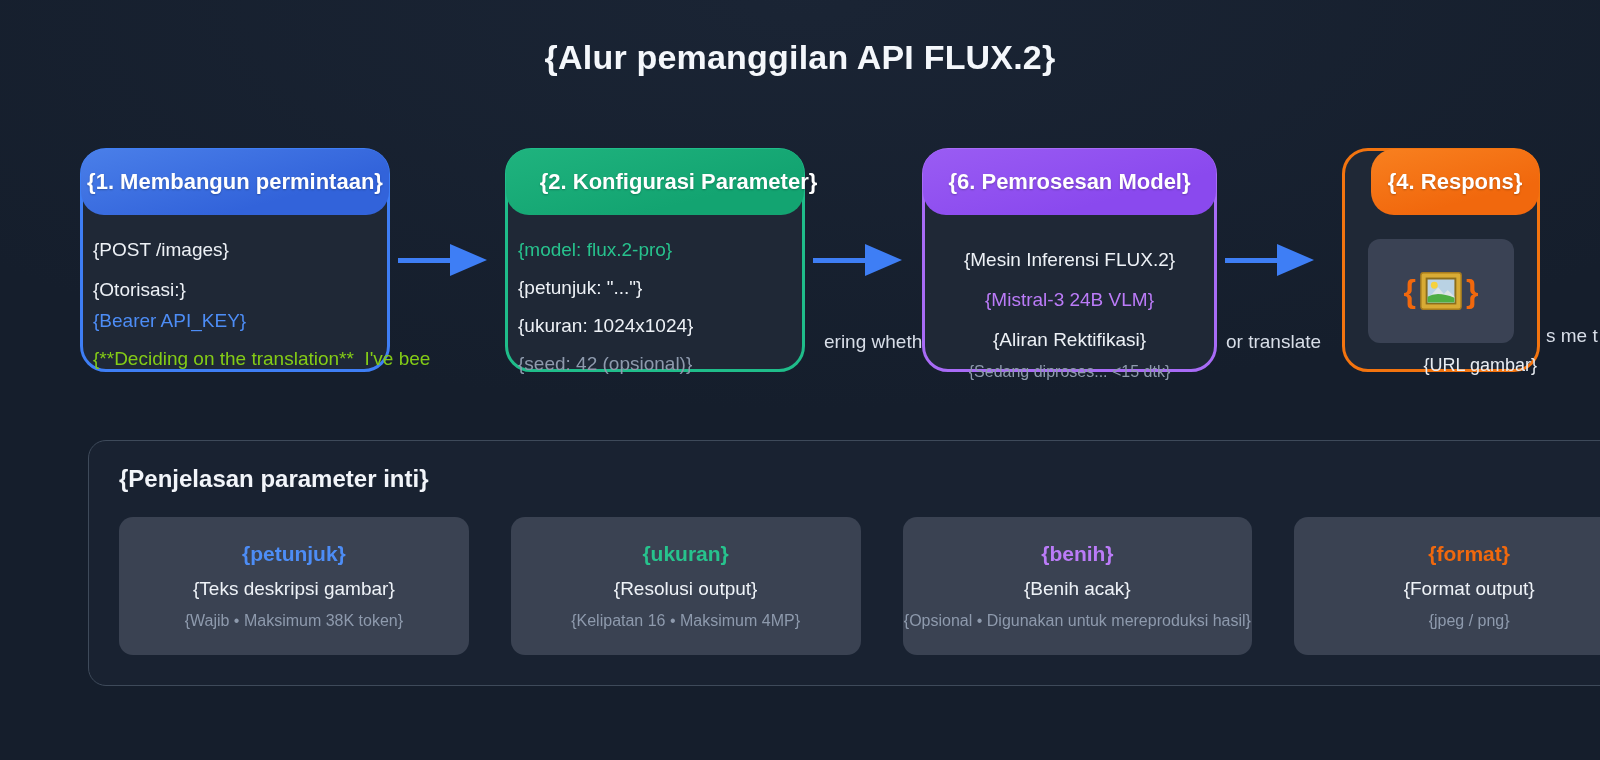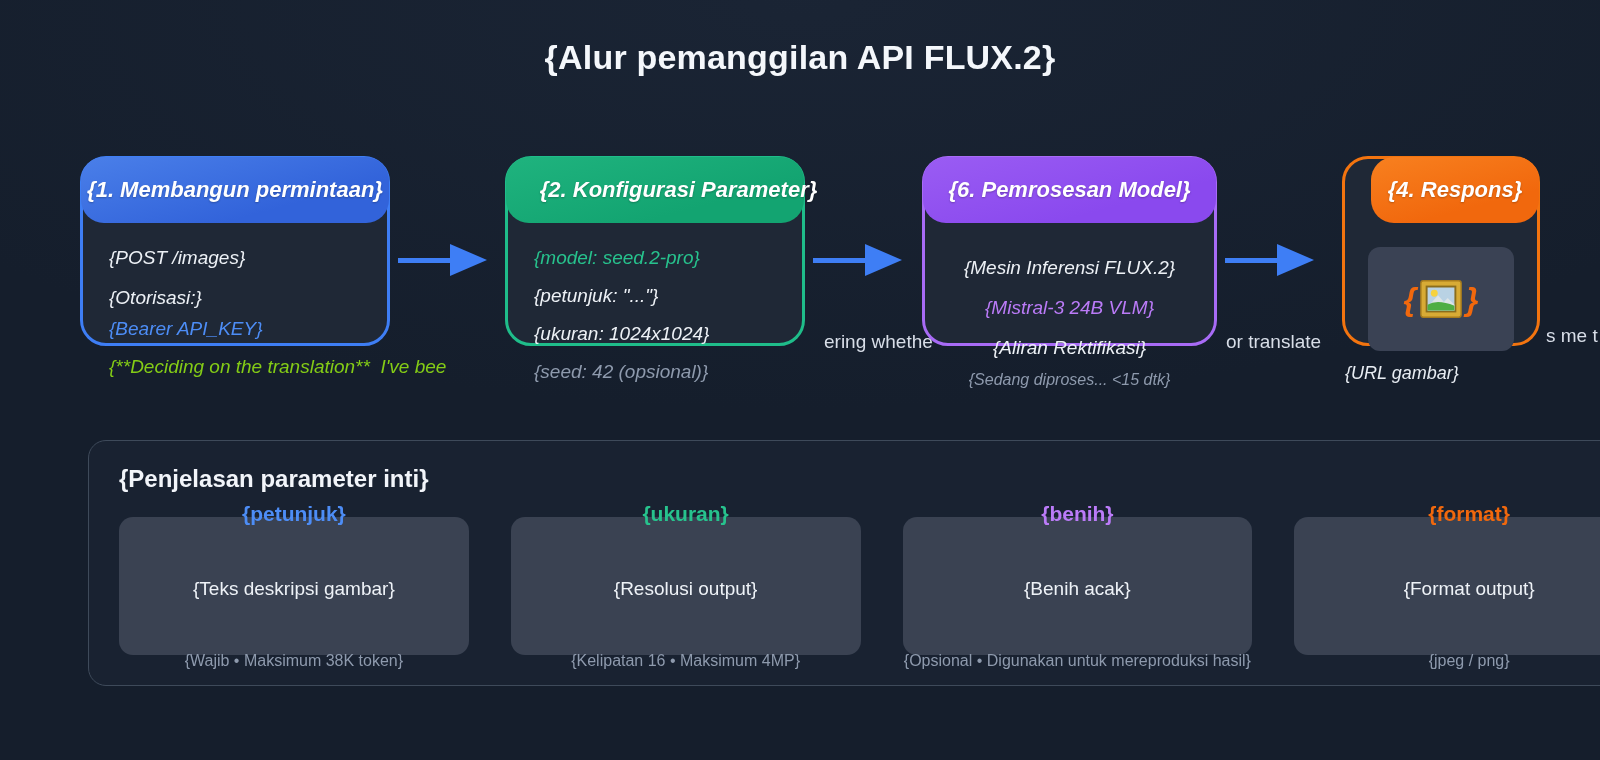--- a/index.html
+++ b/index.html
@@ -16,44 +16,44 @@
   .page-title {
     position:absolute; top:38px; left:0; width:1600px;
     text-align:center; font-size:34px; font-weight:700; color:#f4f7fb;
     letter-spacing:.2px;
   }
 
   
   .stray { position:absolute; font-size:19px; color:#d8dee8; white-space:nowrap; z-index:0; }
 
   .step-card {
-    position:absolute; top:156px; height:190px; z-index:1;
+    position:absolute; top:148px; height:224px; z-index:1;
     background:var(--card-bg, #1f2836);
-    border:3px solid; border-radius:26px;font-style:italic;
+    border:3px solid; border-radius:26px;
   }
   .step-head {
     height:66px; margin:-2px -2px 0; border-radius:23px;
     display:flex; align-items:center; justify-content:center;
   }
   .step-head::before { content:""; position:absolute; }
   .step-title {
     white-space:nowrap; font-size:22px; font-weight:700; color:#ffffff;
     text-shadow:0 1px 2px rgba(0,0,0,.25);
   }
   .c-blue   { border-color:var(--border-blue, #3e7ef5); }
   .c-blue   .step-head { background:linear-gradient(165deg, #4a7fe9, var(--accent-blue, #3263da) 70%); }
   .c-green  { border-color:var(--border-green, #1fbd8a); }
   .c-green  .step-head { background:linear-gradient(165deg, #1fb37e, var(--accent-green, #13a471) 70%);padding-left:47px; }
   .c-purple { border-color:var(--border-purple, #a86bf6); }
   .c-purple .step-head { background:linear-gradient(165deg, #9a5cf3, var(--accent-purple, #8a49ee) 70%); }
   .c-orange { border-color:var(--border-orange, #f3740f); }
   .c-orange .step-head { background:linear-gradient(165deg, #f8801f, var(--accent-orange, #f1680d) 70%);margin-left:26px; }
 
   .step-body { font-size:19px; color:#edf1f6; }
-  .align-left  .step-body { padding:24px 0 0 26px; text-align:left; }
+  .align-left  .step-body { padding:24px 0 0 10px; text-align:left; }
   .align-center .step-body { padding:30px 0 0; text-align:center; }
 
   .ln { display:block; }
   .ln-white  { color:#edf1f6; }
   .ln-blue   { color:var(--text-blue, #4d8df6); }
   .ln-green  { color:var(--text-green, #27c28d); }
   .ln-purple { color:var(--text-purple, #bb7bf8); }
   .ln-muted  { color:var(--text-muted, #8e9aad); }
   .ln-small  { font-size:16px; }
   .ln-overflow { white-space:nowrap; color:#84cc16; }
@@ -76,34 +76,34 @@
     border-top:16px solid transparent; border-bottom:16px solid transparent;
     border-left:37px solid var(--arrow, #3e7ef5);
   }
 
   
   .img-box {
     width:146px; height:104px; margin:0 auto; border-radius:12px;
     background:#3a4254; display:flex; align-items:center; justify-content:center; gap:2px;
   }
   .brace { font-size:32px; font-weight:700; color:var(--accent-orange, #f1680d); line-height:1; }
-  .response-caption { display:block; margin-top:12px; font-size:18px; color:#e8edf3; text-align:left; }
+  .response-caption { display:block; margin-top:12px; font-size:18px; color:#e8edf3; text-align:right; }
 
   
   .params-panel {
     position:absolute; left:88px; top:440px; width:1587px; height:246px;
     border:1.5px solid #3e4a5a; border-radius:18px;
     background:rgba(40,52,70,.22);
   }
   .panel-title { padding:24px 0 0 30px; font-size:24px; font-weight:700; color:#f2f5fa; }
   .param-row { display:flex; gap:42px; margin:24px 30px 0; }
   .param-card {
     position:relative; flex:1; height:138px; border-radius:14px;
     background:var(--panel-card-bg, #3a4252);
-    display:flex; flex-direction:column; align-items:center; justify-content:center;gap:40px;
+    display:flex; flex-direction:column; align-items:center; justify-content:center;
   }
   .param-name { font-size:21px; font-weight:700; }
   .param-desc { margin-top:12px; font-size:19px; color:#eef2f7; }
   .param-note { margin-top:12px; font-size:16px; color:var(--text-muted, #97a2b5); white-space:nowrap; }
 </style>
 </head>
 <body>
 
 <div class="page-title">{Alur pemanggilan API FLUX.2}</div>
 
@@ -126,21 +126,21 @@
 <div class="flow-arrow" style="left:398px;">
   <div class="shaft"></div>
     <div class="head"></div>
 </div>
 
 <div id="card-2" class="step-card c-green align-left" style="left:505px; width:300px;">
   <div class="step-head">
     <span class="step-title">{2. Konfigurasi Parameter}</span>
   </div>
   <div class="step-body">
-    <span class="ln ln-green">{model: seed.2-pro}</span>
+    <span class="ln ln-green">{model: flux.2-pro}</span>
     <span class="ln ln-white">{petunjuk: "..."}</span>
     <span class="ln ln-white">{ukuran: 1024x1024}</span>
     <span class="ln ln-muted">{seed: 42 (opsional)}</span>
   </div>
 </div>
 
 <div class="flow-arrow" style="left:813px;">
   <div class="shaft"></div>
     <div class="head"></div>
 </div>

